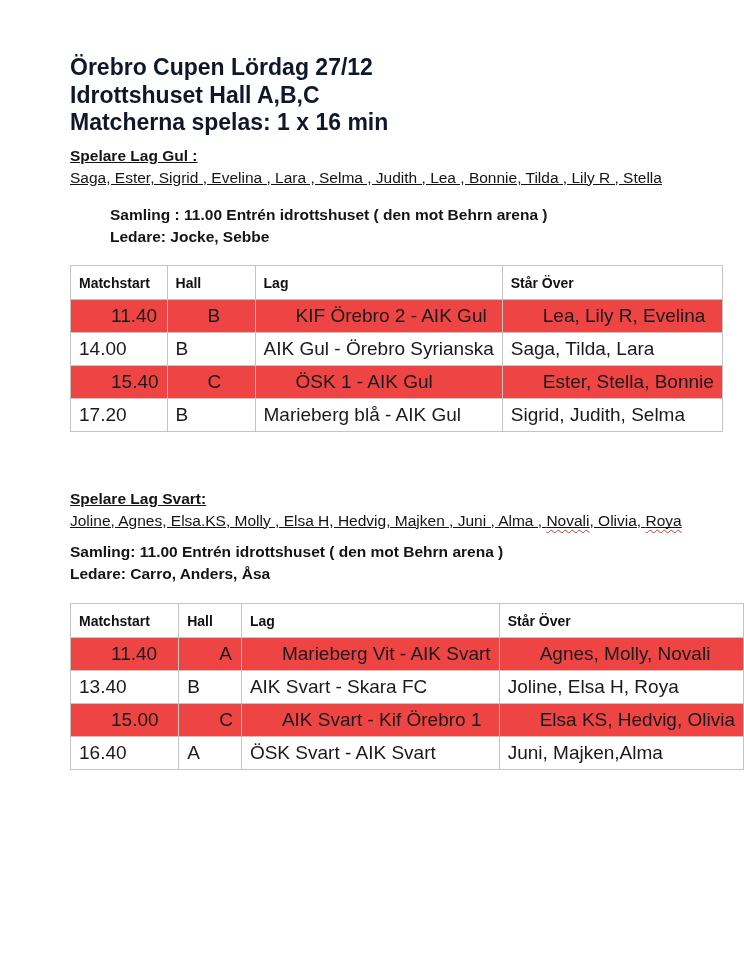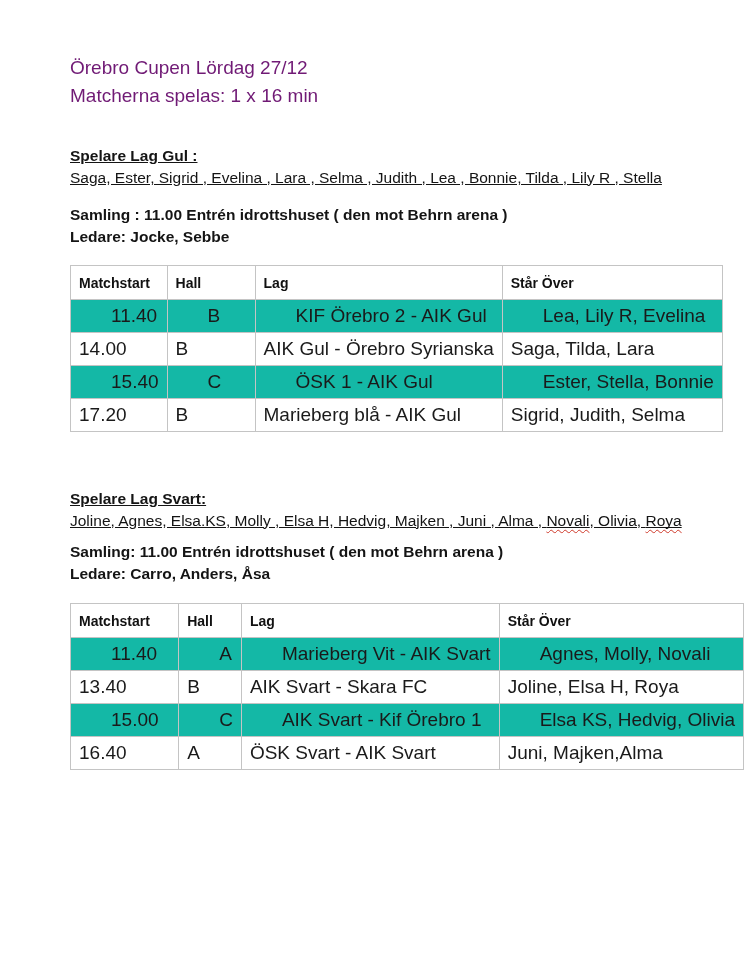--- a/index.html
+++ b/index.html
@@ -6,30 +6,30 @@
   body{
     width:744px;height:960px;
     font-family:"Liberation Sans","DejaVu Sans",sans-serif;
     color:#141414;
     -webkit-text-size-adjust:none;
   }
   .page{position:relative;width:744px;height:960px;background:#ffffff;overflow:hidden;}
 
   .doc-title{
     position:absolute;left:70px;top:54px;
-    font-size:19px;line-height:27.5px;font-weight:400;color:#701a75;
+    font-size:23px;line-height:27.5px;font-weight:700;color:#0f172a;
   }
 
   .meta-block{position:absolute;left:70px;font-size:15.5px;line-height:21.5px;}
   .meta-label{font-weight:700;}
   .meta-line{font-weight:700;}
   .players-line{font-weight:400;}
 
   .pos-gul-players{top:145px;text-decoration:underline;}
-  .pos-gul-meeting{top:204px;}
+  .pos-gul-meeting{top:204px;margin-left:40px;}
   .pos-svart-players{top:488px;text-decoration:underline;}
   .pos-svart-meeting{top:541px;}
 
   .misspelled{
     text-decoration:underline wavy #cf3a2b 1px;
     text-underline-offset:3px;
     text-decoration-skip-ink:none;
   }
 
   table.match-table{
@@ -45,36 +45,37 @@
     padding:0 8px;
     text-align:left;vertical-align:middle;
     white-space:nowrap;overflow:hidden;
   }
   .match-table th{
     font-size:14px;font-weight:700;height:33px;background:#ffffff;color:#111;
   }
   .match-table td{
     font-size:19px;font-weight:400;height:32px;color:#1a1a1a;
   }
-  .match-table tr.alt td{background:#14b8a6;padding-left:40px;}
+  .match-table tr.alt td{background:#ef4444;padding-left:40px;}
 
   
   .fs14{font-size:14px;}
   .fs15{font-size:15.5px;}
   .fs16{font-size:16.5px;}
   .fs17{font-size:17px;}
   .fs175{font-size:17.5px;}
 </style>
 </head>
 <body>
 
 <div class="page">
 
   <div class="doc-title">
     <div>Örebro Cupen Lördag 27/12</div>
+    <div>Idrottshuset Hall A,B,C</div>
     <div>Matcherna spelas: 1 x 16 min</div>
   </div>
 
   <div class="meta-block pos-gul-players">
     <div class="meta-label">Spelare Lag Gul :</div>
     <div class="players-line">Saga, Ester, Sigrid , Evelina , Lara , Selma , Judith , Lea , Bonnie, Tilda , Lily R , Stella</div>
   </div>
 
   <div class="meta-block pos-gul-meeting">
     <div class="meta-line">Samling : 11.00 Entrén idrottshuset ( den mot Behrn arena )</div>

